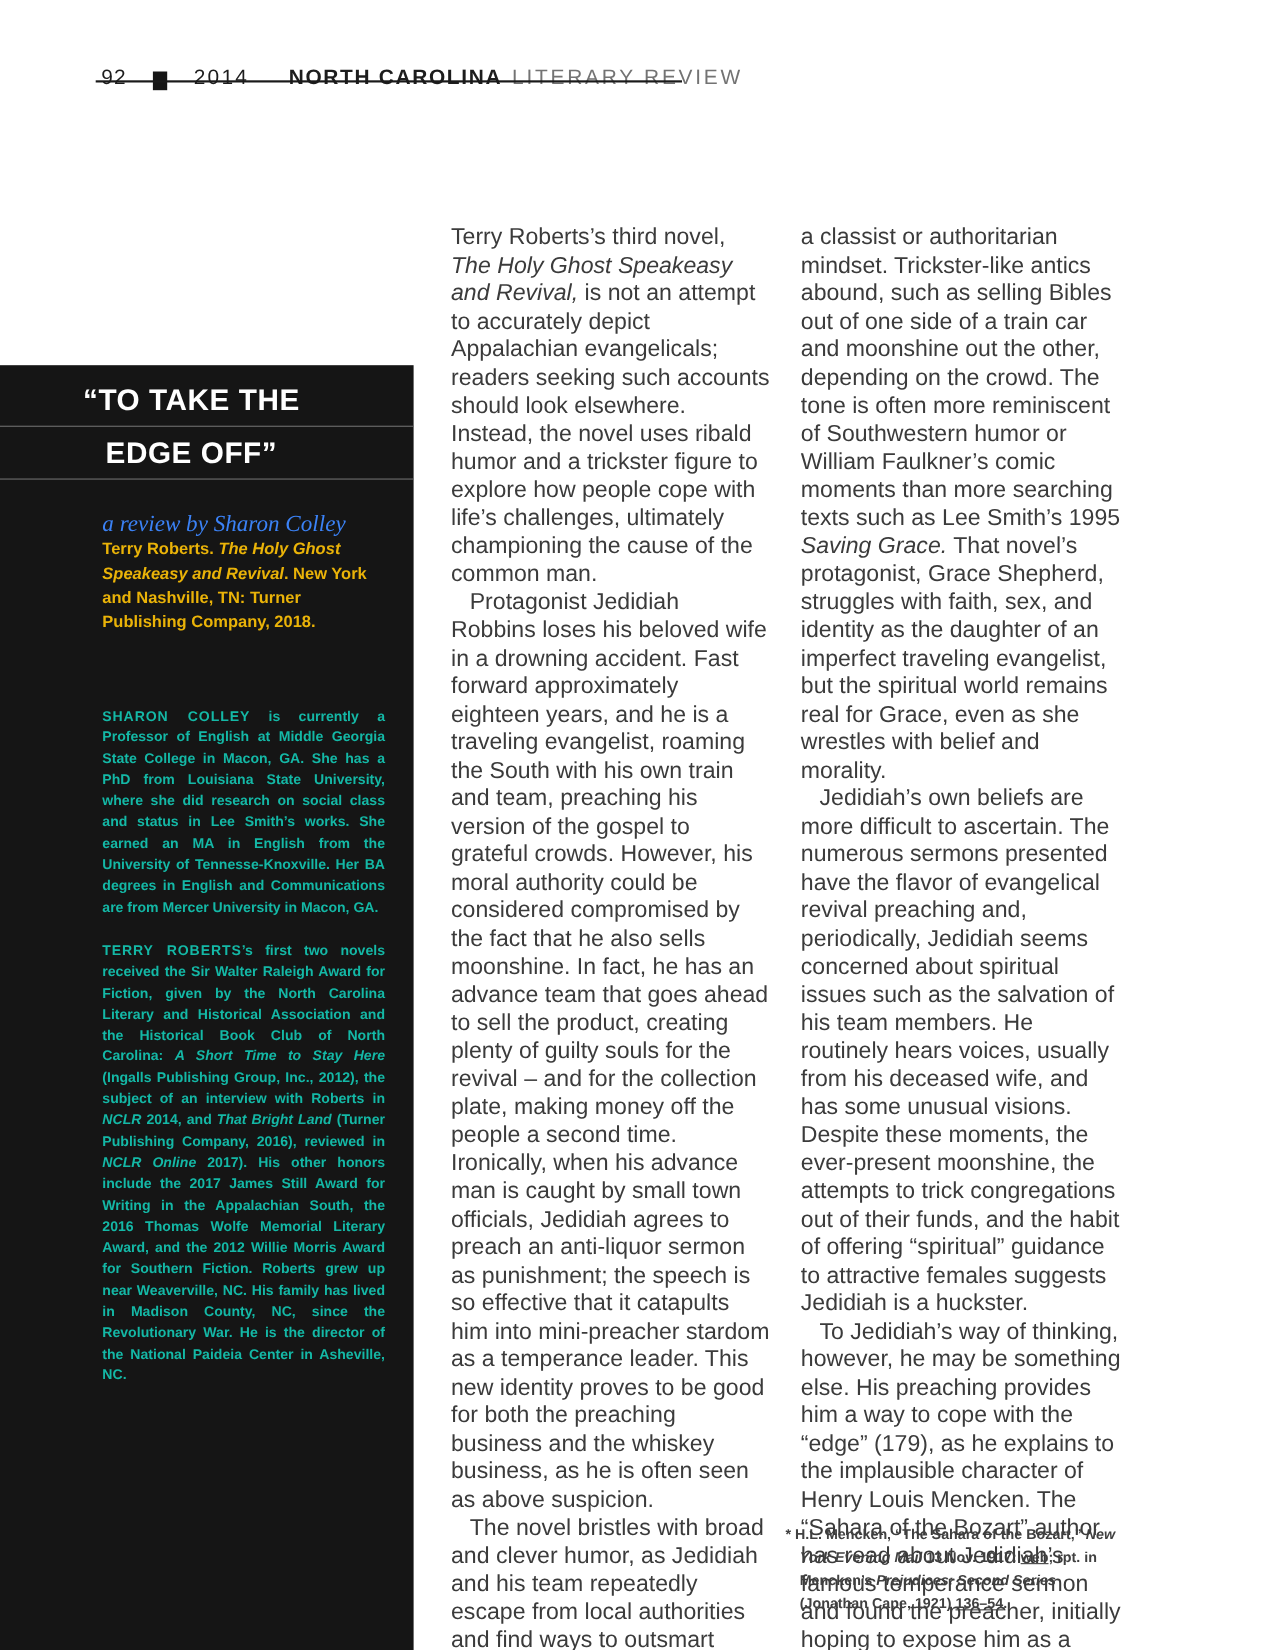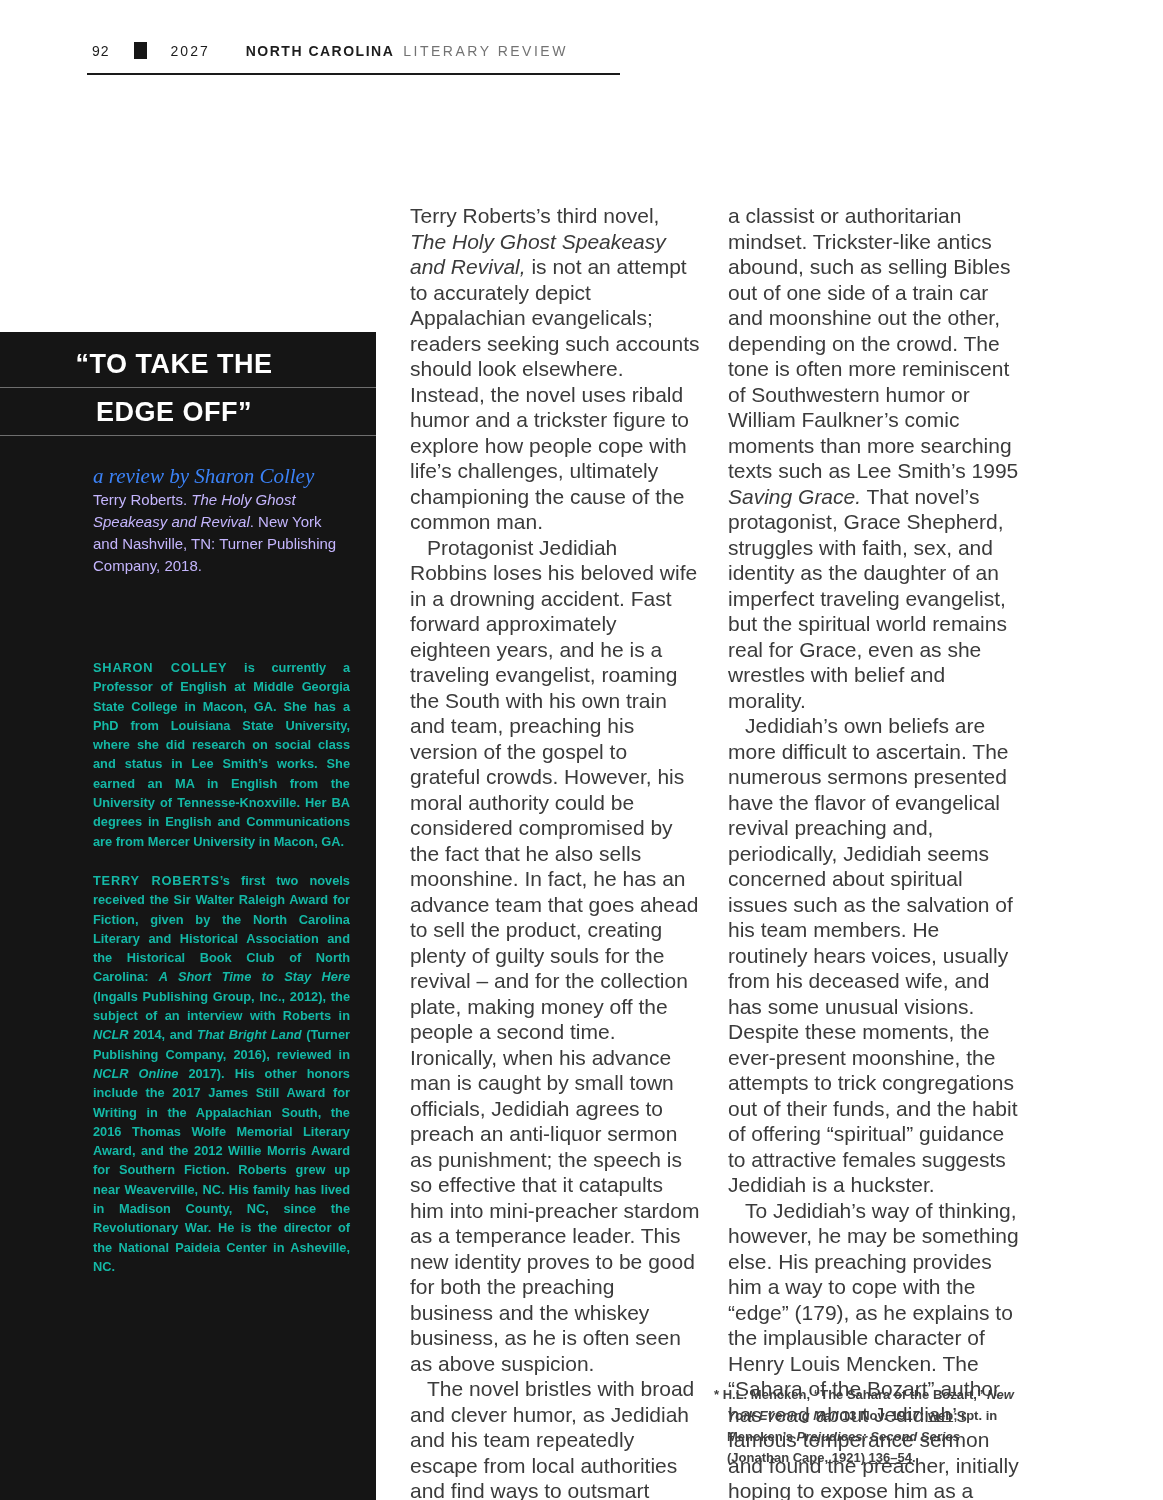--- a/index.html
+++ b/index.html
@@ -5,23 +5,23 @@
   * { box-sizing: border-box; }
   html,body { margin:0; padding:0; background:#e8e8e8; }
   .page {
     position:relative; width:1163px; height:1500px; margin:0 auto;
     background:#ffffff; overflow:hidden;
     font-family:"Liberation Sans", sans-serif;
   }
 
   
   .header {
-    position:absolute; left:92px; top:42px;
+    position:absolute; left:92px; top:60px;
     display:flex; align-items:flex-end;
-    font-size:14px; color:#1d1d1d;
+    font-size:19px; color:#1d1d1d;
   }
   .pgnum { letter-spacing:1px; }
   .marker { width:13px; height:17px; background:#161616; margin:0 24px; display:inline-block; }
   .year { letter-spacing:2px; margin-right:36px; }
   .jbold { font-weight:bold; letter-spacing:1.5px; margin-right:9px; }
   .jlight { letter-spacing:2.5px; color:#737373; }
   .header-rule { position:absolute; left:87px; top:73px; width:533px; height:2px; background:#1a1a1a; }
 
   
   .sidebar {
@@ -31,21 +31,21 @@
   .title-block { padding-top:8px; }
   .title-line {
     text-align:center; font-size:27px; font-weight:bold; letter-spacing:0.5px;
     color:#ffffff; padding:9px 28px 7px 0; border-bottom:1px solid #6e6e6e;
   }
   .sidebar-inner { padding:14px 26px 0 93px; }
   .byline {
     font-family:"Liberation Serif", serif; font-style:italic;
     font-size:21px; color:#3b82f6; margin:14px 0 0;
   }
-  .citation { font-size:15px; font-weight:normal; line-height:22px; margin:0 0 81px 0; color:#c4b5fd; }
+  .citation { font-size:15px; font-weight:bold; line-height:22px; margin:0 0 64px 0; color:#eab308; }
   .bio {
     font-size:12.8px; font-weight:bold; line-height:19.3px;
     text-align:justify; margin:0 0 20px 0; color:#14b8a6;
   }
 
   
   .col { position:absolute; top:203px; width:290px; font-size:21px; line-height:25.5px; color:#3b3b3b; }
   .col1 { left:410px; }
   .col2 { left:728px; width:292px; }
   .col p { margin:0; }
@@ -59,21 +59,21 @@
   }
 </style>
 </head>
 <body>
 
 <div class="page">
 
   <header class="header">
     <span class="pgnum">92</span>
     <span class="marker"></span>
-    <span class="year">2027</span>
+    <span class="year">2014</span>
     <span class="jbold">NORTH CAROLINA</span>
     <span class="jlight">LITERARY REVIEW</span>
   </header>
   <div class="header-rule"></div>
 
   <aside class="sidebar">
     <div class="title-block">
       <div class="title-line">“TO TAKE THE</div>
       <div class="title-line">EDGE OFF”</div>
     </div>

